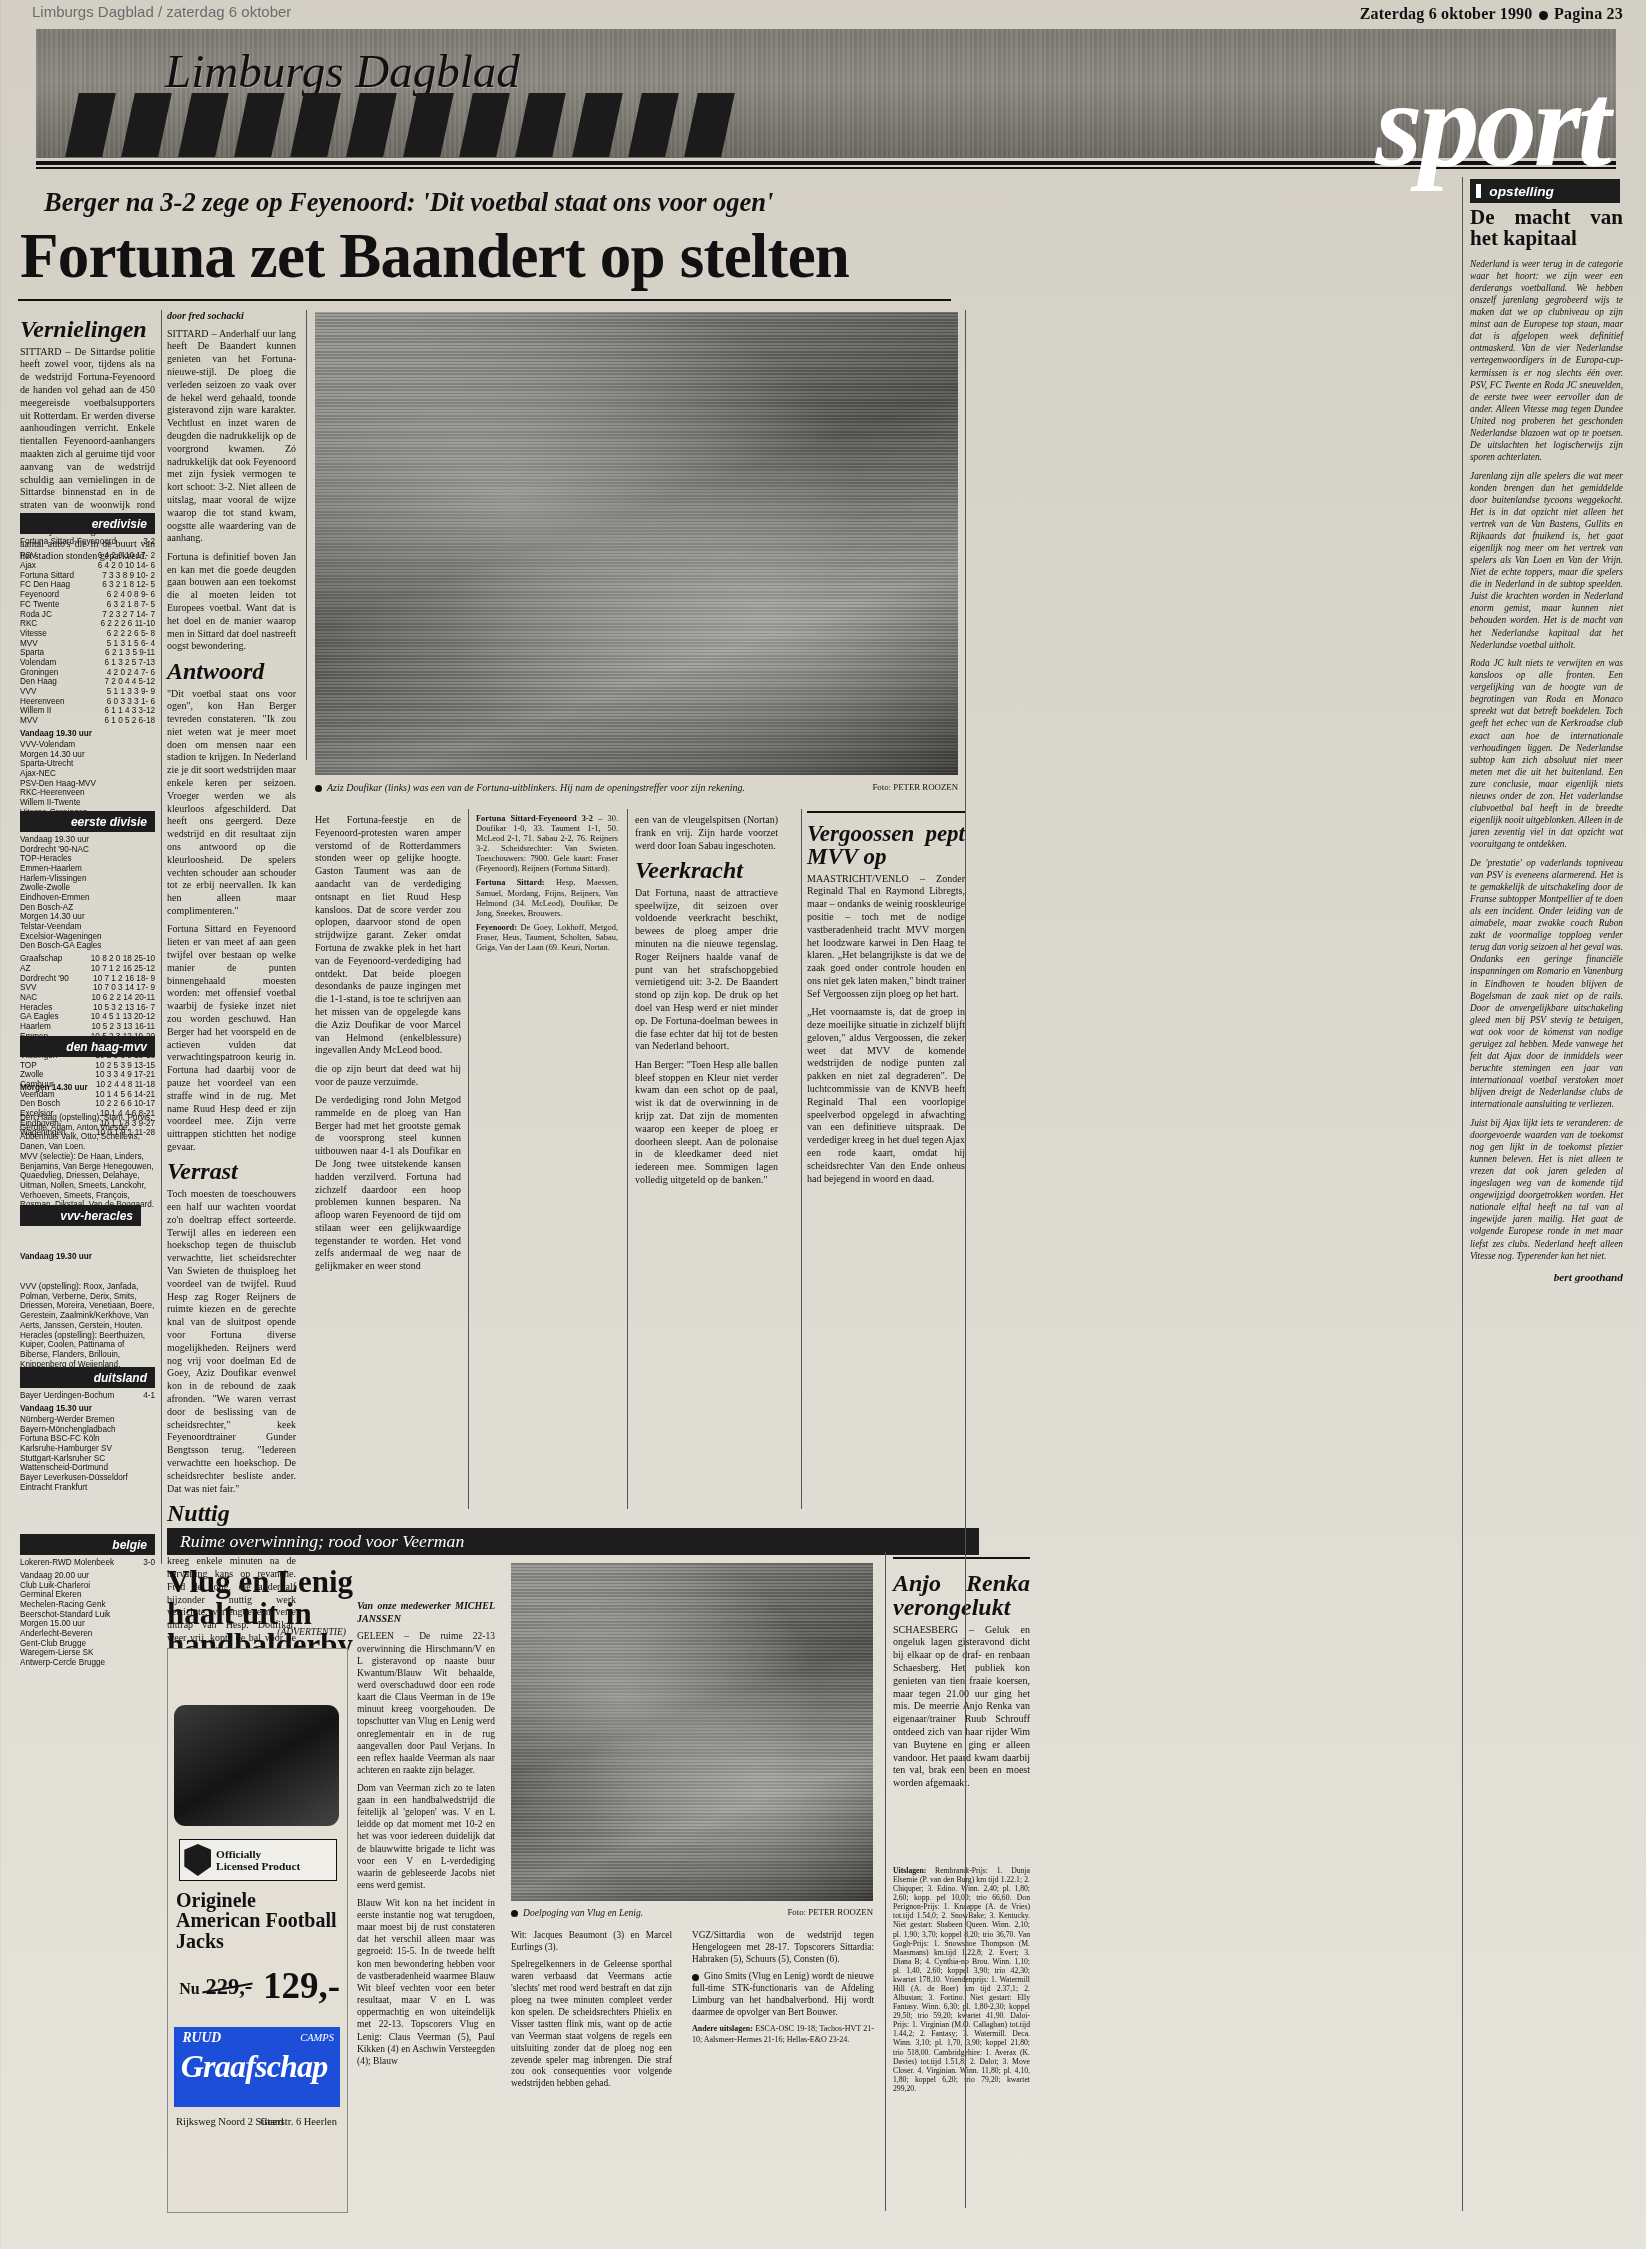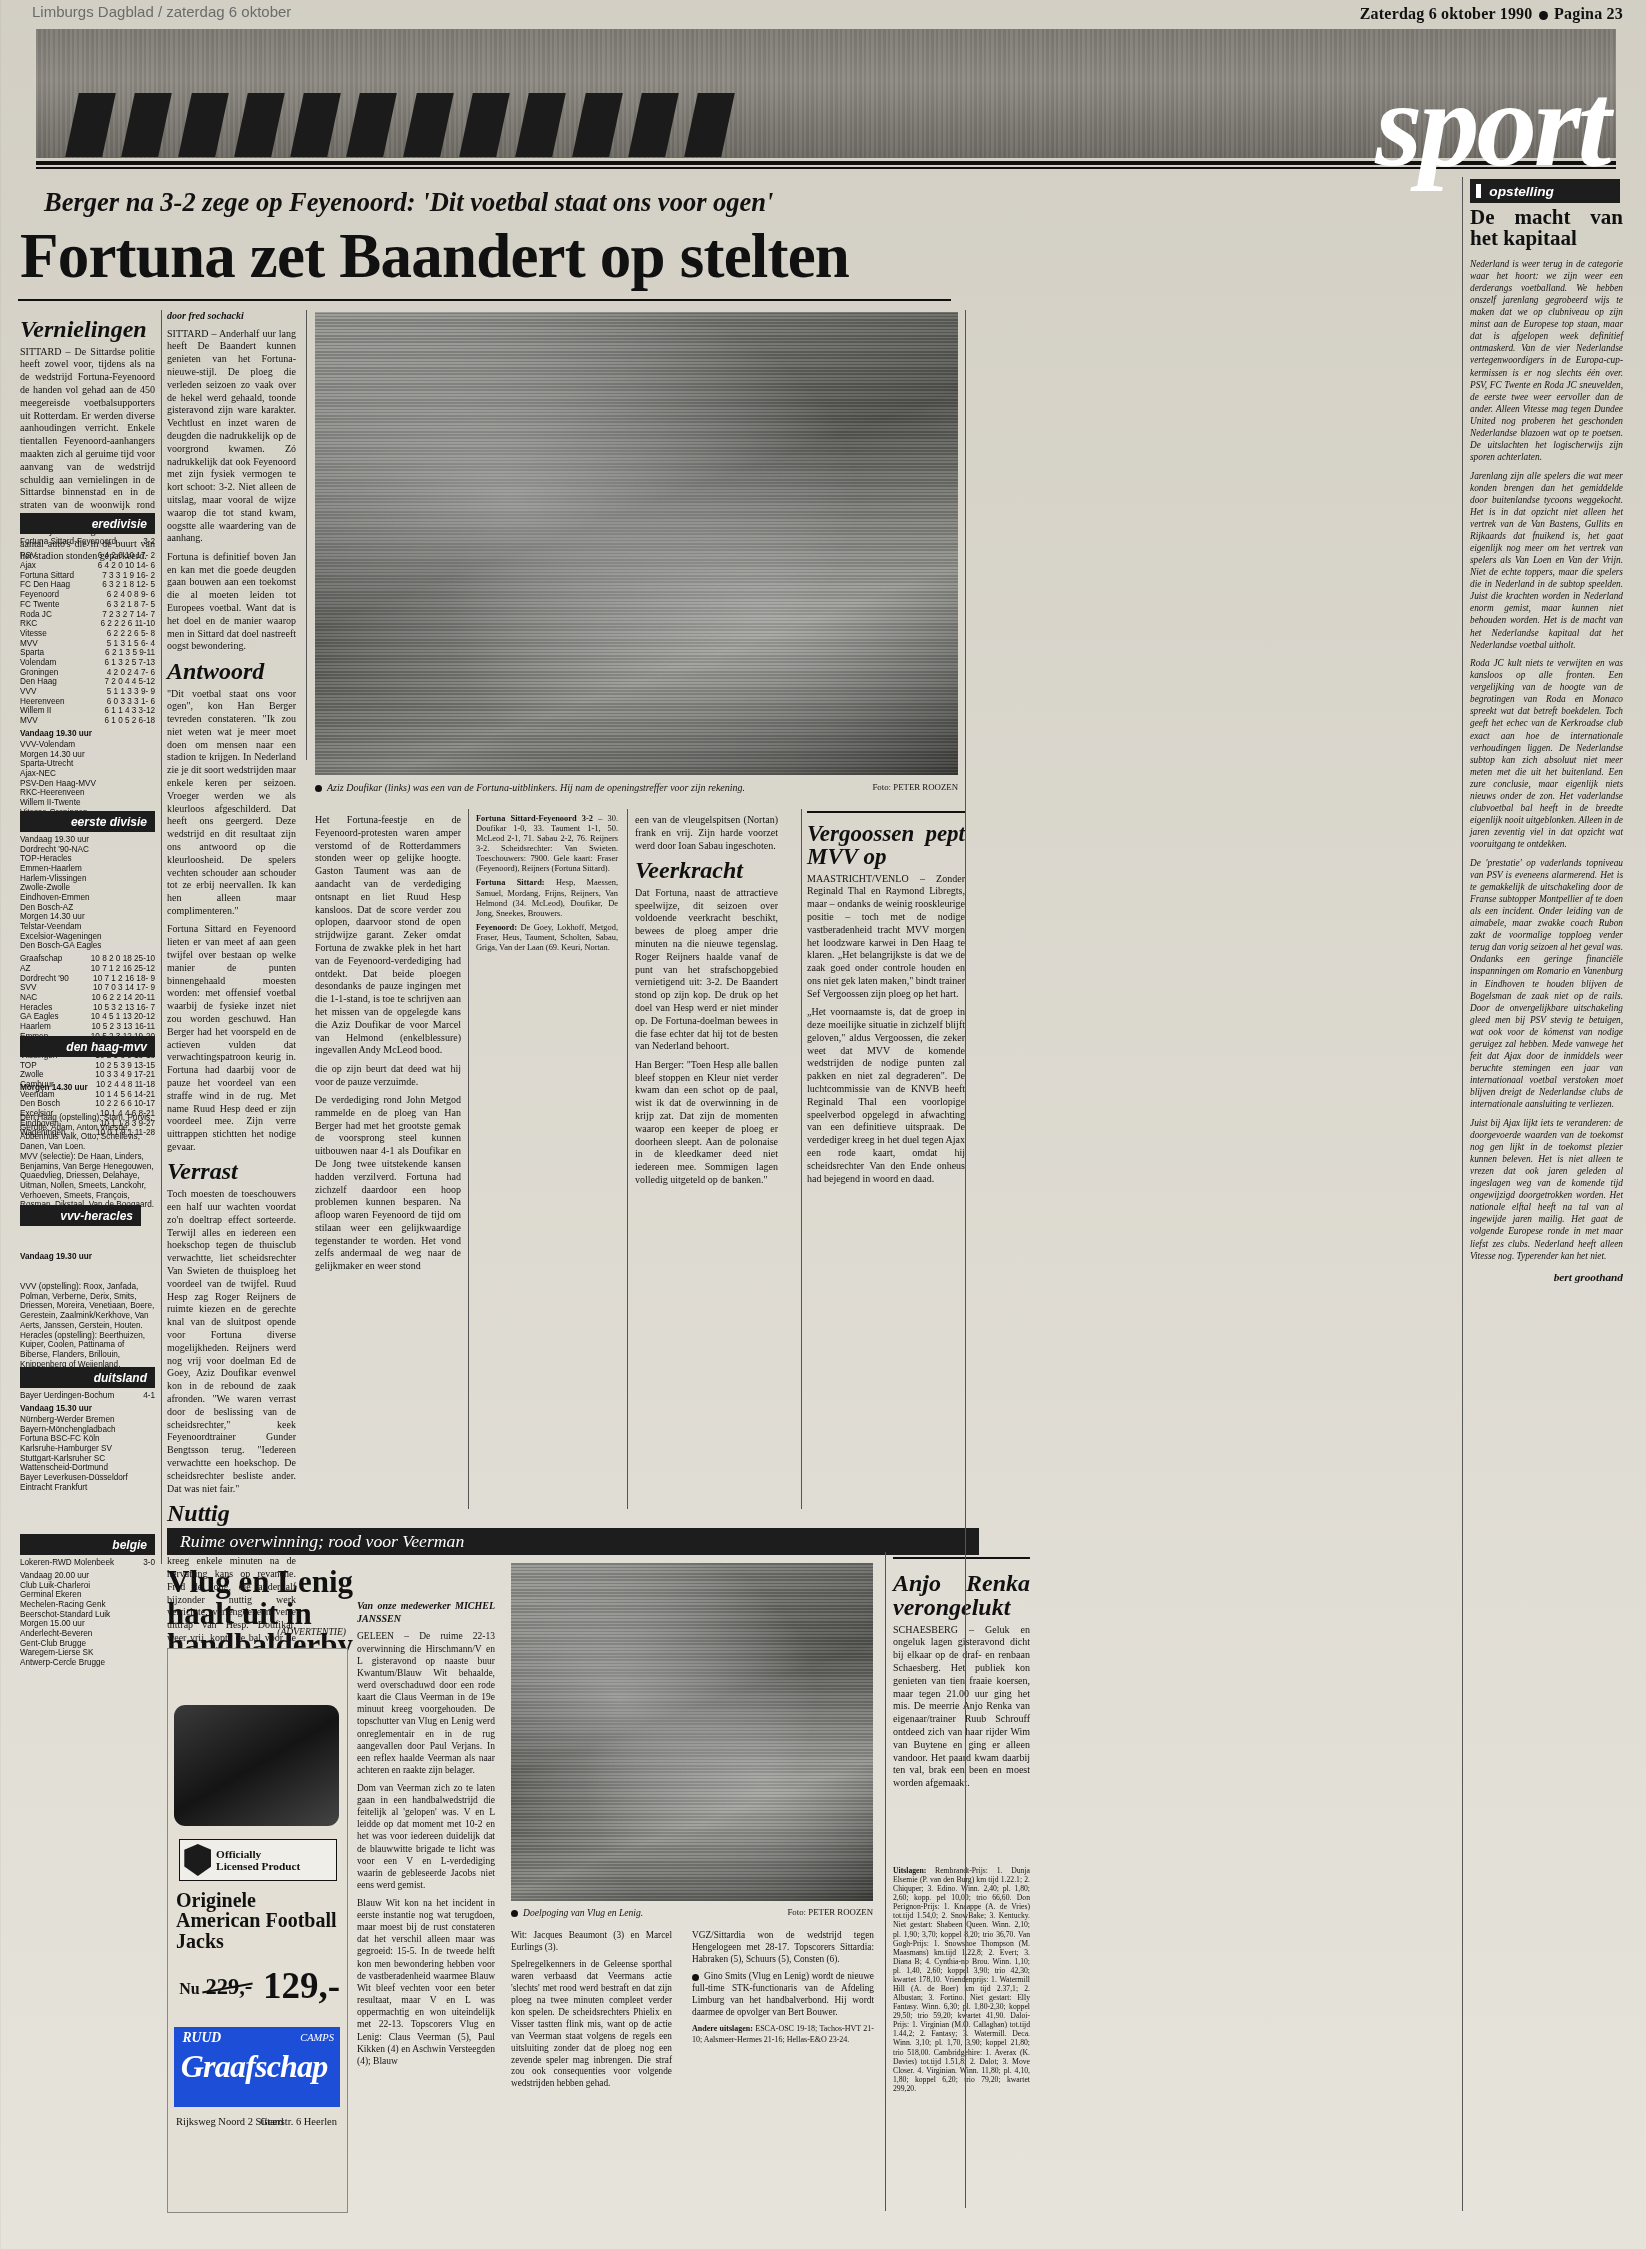--- a/index.html
+++ b/index.html
@@ -119,20 +119,21 @@
 <div class="page">
 
   <div class="topbar">
     <div class="topnoise">Limburgs Dagblad / zaterdag 6 oktober 1990</div>
     <div class="topdate">
       <span>Zaterdag 6 oktober 1990</span><span class="dot"></span><span>Pagina 23</span>
     </div>
   </div>
 
   <div class="masthead">
+    <div class="mast-title">Limburgs Dagblad</div>
     <div class="mast-bars">
       <span style="left:0"></span>
         <span style="left:56px"></span>
         <span style="left:113px"></span>
       <span style="left:169px"></span>
         <span style="left:225px"></span>
         <span style="left:281px"></span>
       <span style="left:338px"></span>
         <span style="left:394px"></span>
         <span style="left:450px"></span>
@@ -164,21 +165,21 @@
         <div class="r">
           <span class="n">PSV</span>
           <span class="v">6 4 2 0 10 17- 2</span>
         </div>
         <div class="r">
           <span class="n">Ajax</span>
           <span class="v">6 4 2 0 10 14- 6</span>
         </div>
         <div class="r">
           <span class="n">Fortuna Sittard</span>
-          <span class="v">7 3 3 1  9 16- 2</span>
+          <span class="v">7 3 3 8  9 10- 2</span>
         </div>
         <div class="r">
           <span class="n">FC Den Haag</span>
           <span class="v">6 3 2 1  8 12- 5</span>
         </div>
         <div class="r">
           <span class="n">Feyenoord</span>
           <span class="v">6 2 4 0  8  9- 6</span>
         </div>
         <div class="r">

